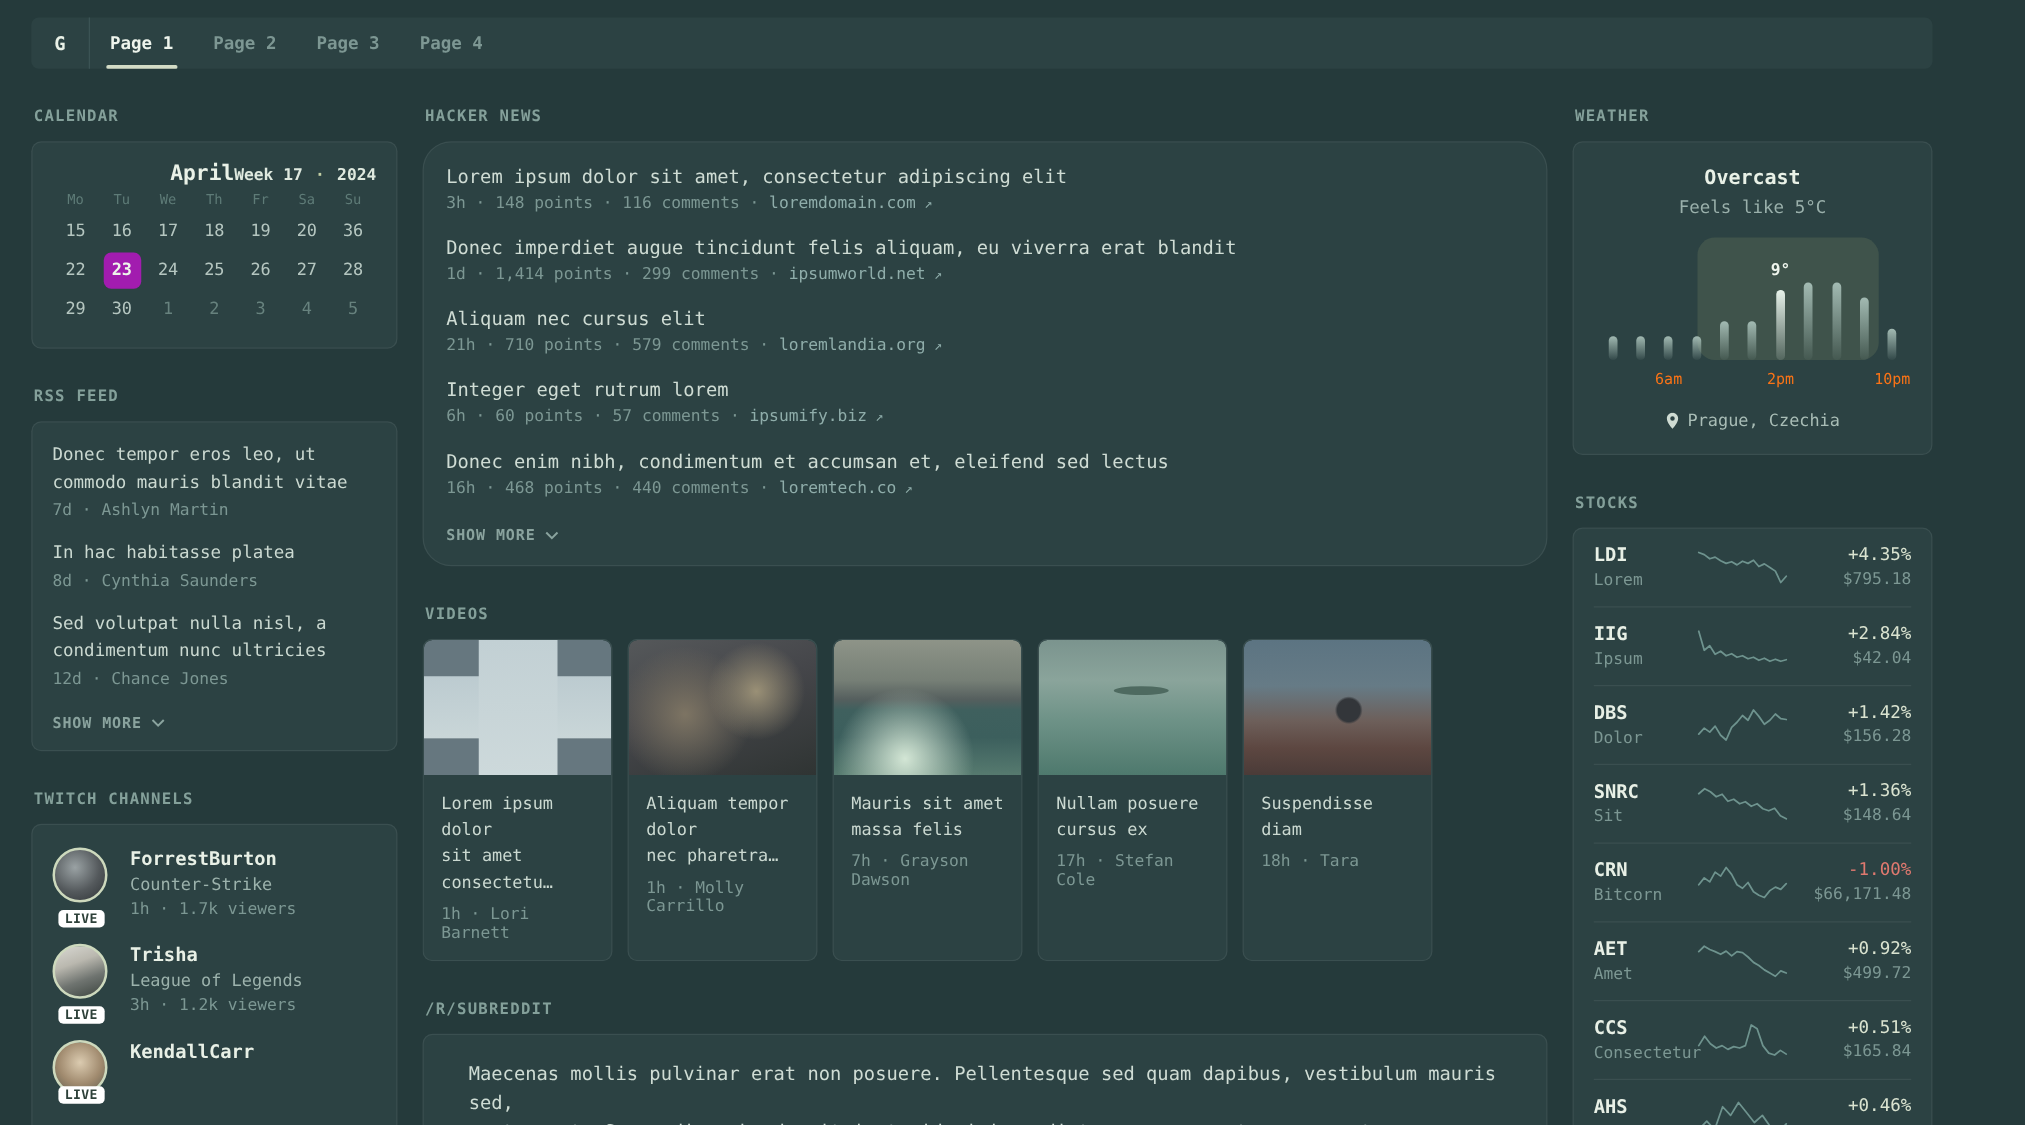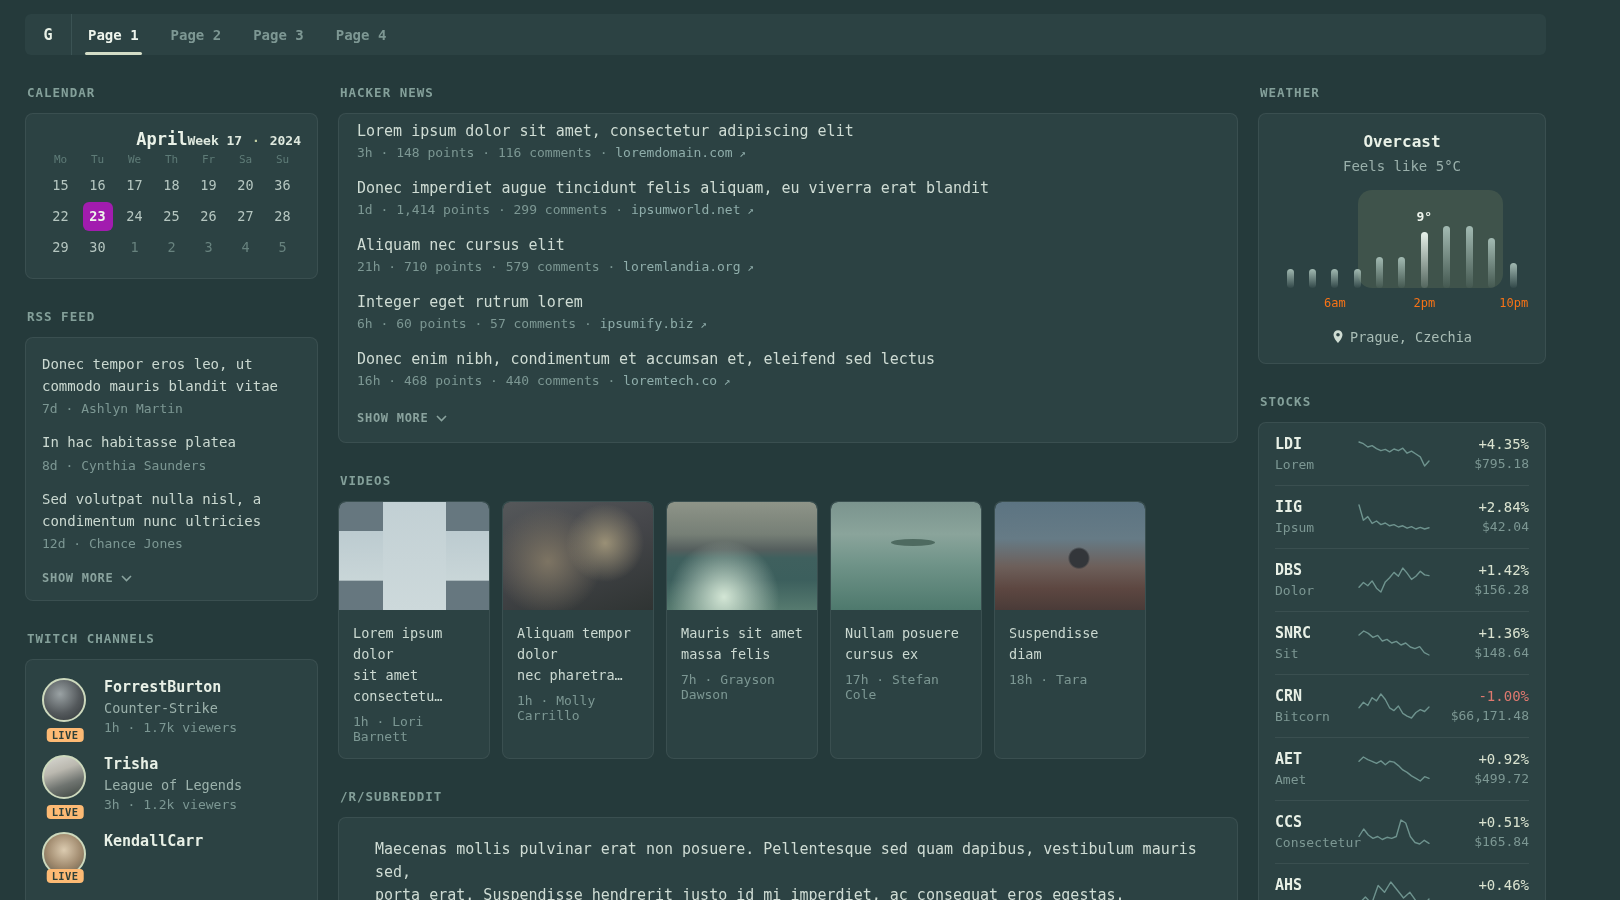--- a/index.html
+++ b/index.html
@@ -68,28 +68,28 @@
   
   .twitch-card { padding:18px 16px 10px 16px; }
   .tw-row { display:flex; gap:16px; margin-bottom:20px; }
   .tw-avatar-wrap { position:relative; width:46px; flex-shrink:0; }
   .tw-avatar { width:44px; height:44px; border-radius:50%; border:2px solid #cdd9bd; }
   .av-forrest { background:radial-gradient(circle at 40% 35%, #9aa2a4 0%, #54595c 55%, #2e3336 100%); }
   .av-trisha  { background:linear-gradient(160deg, #d9d9d3 0%, #bab8af 35%, #6f7470 65%, #3c443f 100%); }
   .av-kendall { background:radial-gradient(circle at 50% 40%, #dbcbb0 0%, #a08a6e 55%, #5d5b4e 100%); }
   .tw-live {
     position:absolute; left:50%; transform:translateX(-50%); bottom:-7px;
-    background:#fdba74; color:#2d4039; font-size:10.5px; font-weight:bold;
+    background:#ffffff; color:#2d4039; font-size:10.5px; font-weight:bold;
     padding:1px 5px; border-radius:4px; letter-spacing:0.03em;
   }
   .tw-name { font-size:15px; font-weight:bold; color:#e8f0e6; cursor:pointer; }
   .tw-game { font-size:13.5px; color:#9cb2ac; margin-top:4px; }
   .tw-meta { font-size:13px; color:#7c9793; margin-top:4px; }
   
-  .hn-card { padding:8px 18px 16px 18px; }
+  .hn-card { padding:18px 18px 16px 18px;border-radius:23px; }
   .hn-item { margin-bottom:19px; }
   .hn-title { font-size:15px; color:#cfdcd4; cursor:pointer; }
   .hn-meta { font-size:13px; color:#7c9793; margin-top:5px; }
   .hn-meta .domain { color:#8fadaa; cursor:pointer; }
   .hn-meta .arrow { font-size:11px; color:#8fadaa; }
   
   .video-row { display:flex; gap:12px; overflow:hidden; }
   .video-card { width:152px; flex-shrink:0; overflow:hidden; }
   .video-thumb { width:100%; height:108px; border-radius:7px 7px 0 0; cursor:pointer; position:relative; }
   .thumb-towers-sky {

